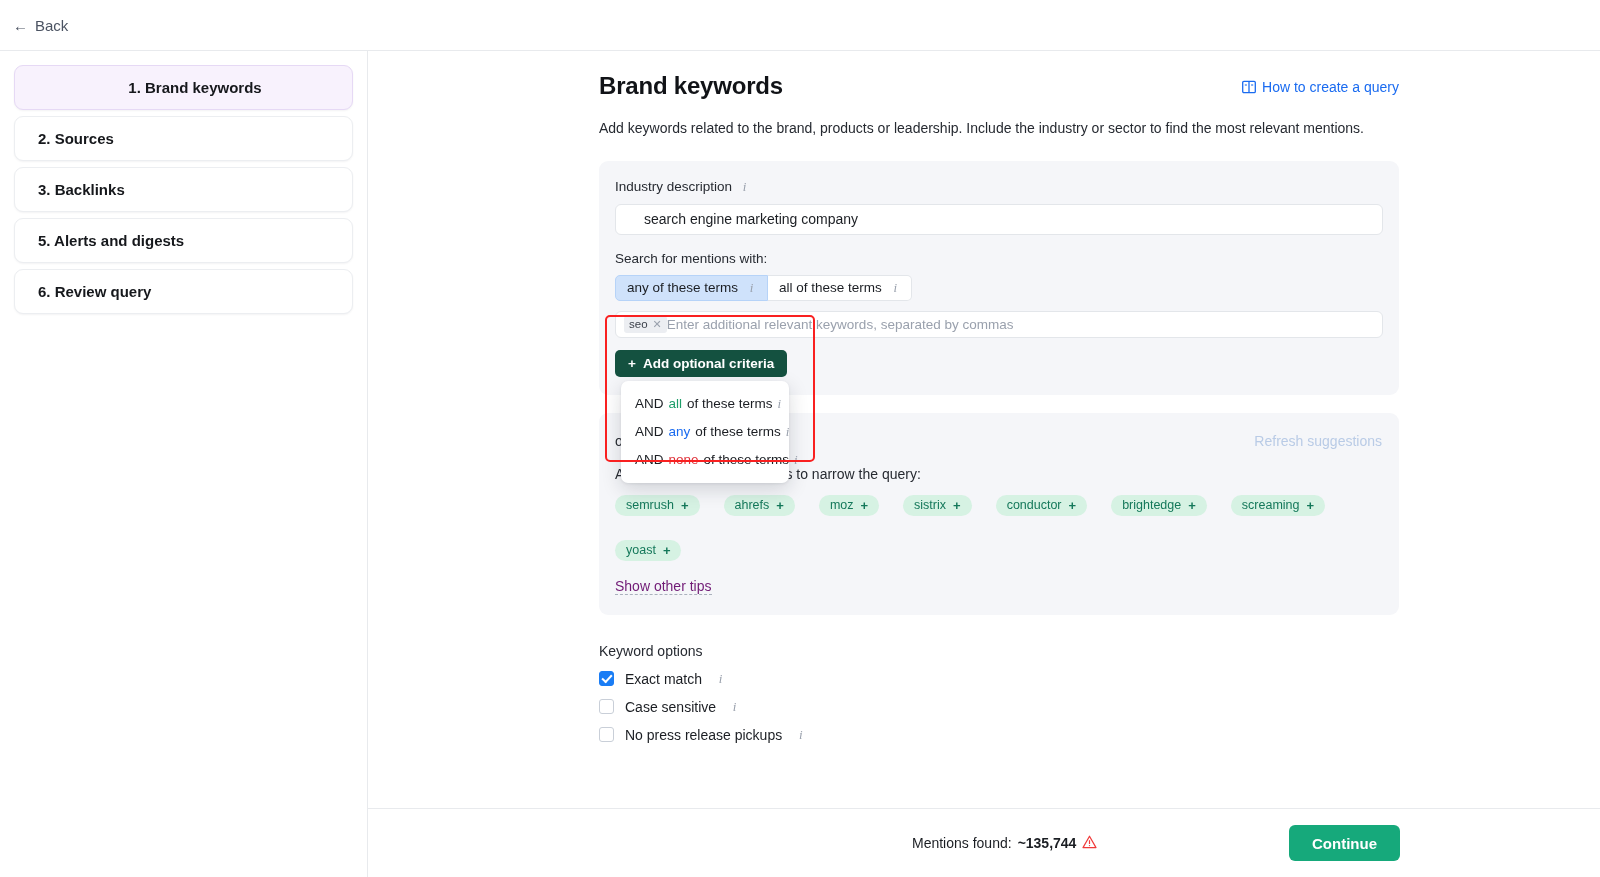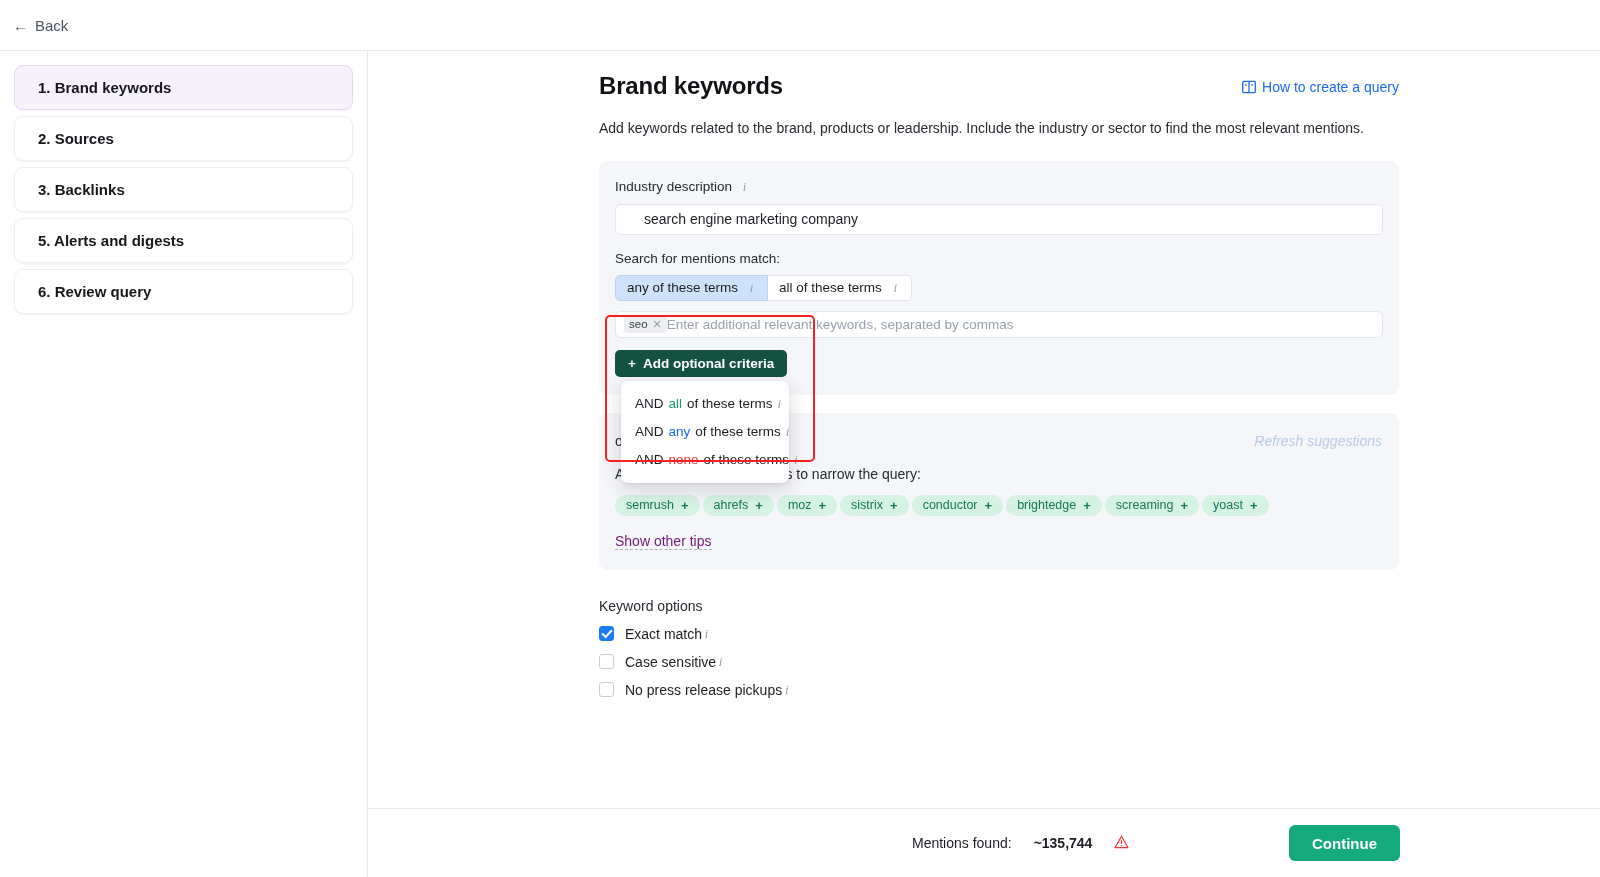--- a/index.html
+++ b/index.html
@@ -47,20 +47,21 @@
     padding-left: 23px;
     margin-bottom: 6px;
     font-size: 15px; font-weight: bold;
     color: #16181c;
     cursor: pointer;
     box-shadow: 0 1px 2px rgba(16,24,40,0.05);
   }
   .nav-item.active {
     background: #f8f2fd;
     border: 1px solid #e6d9f5;
+    justify-content: center;
   }
 
   
   .main {
     position: absolute; top: 51px; left: 368px;
     width: 1232px; height: 757px;
     background: #ffffff;
     padding: 21px 0 0 0;
     overflow: hidden;
   }
@@ -188,25 +189,25 @@
   .sugg-panel {
     margin-top: 18px;
     background: #f5f6f9;
     border-radius: 9px;
     padding: 18px 16px 20px 16px;
     position: relative;
     min-height: 156px;
   }
   .refresh-link {
     position: absolute; top: 20px; right: 17px;
-    font-size: 14px; color: #b9cbe6; cursor: pointer; font-style: italic;
+    font-size: 14px; color: #b9cbe6; cursor: pointer;
   }
   .sugg-head { font-size: 14px; color: #262a31; line-height: 1.5; }
   .sugg-sub  { margin-top: 14px; font-size: 14px; color: #262a31; }
-  .pill-row { margin-top: 13px; display: flex; flex-wrap: wrap; gap: 3px; }
+  .pill-row { margin-top: 13px; display: flex; flex-wrap: wrap; gap: 24px; }
   .pill {
     display: inline-flex; align-items: center; gap: 7px;
     height: 21px; padding: 0 11px;
     background: #d6f2e3; border-radius: 11px;
     font-size: 12.5px; color: #14785a;
     cursor: pointer;
   }
   .pill .plus { font-weight: bold; font-size: 13px; }
   .tips-link {
     margin-top: 17px;
@@ -225,34 +226,34 @@
     border: 1px solid #c9cfd8; background: #ffffff;
     cursor: pointer; flex: none;
     display: flex; align-items: center; justify-content: center;
   }
   .cbox.checked { background: #1a7df5; border-color: #1a7df5; }
   .cbox.checked::after {
     content: ""; width: 4px; height: 8px;
     border: solid #ffffff; border-width: 0 2px 2px 0;
     transform: rotate(43deg) translate(-1px,-1px);
   }
-  .copt-label { font-size: 14px; color: #1b1e23; display: flex; align-items: center; gap: 0; }
+  .copt-label { font-size: 14px; color: #1b1e23; display: flex; align-items: center; gap: 14px; }
 
   
   .footer {
     position: absolute; left: 368px; bottom: 0;
     width: 1232px; height: 69px;
     background: #ffffff;
     border-top: 1px solid #e8eaed;
     display: flex; align-items: center;
   }
   .mentions {
     position: absolute; left: 544px;
     font-size: 14px; color: #1b1e23;
-    display: flex; align-items: center; gap: 22px;
+    display: flex; align-items: center; gap: 6px;
   }
   .mentions b { font-weight: bold; }
   .continue-btn {
     position: absolute; right: 200px;
     height: 36px; padding: 0 23px;
     background: #16a97b; color: #ffffff;
     border: none; border-radius: 6px;
     font-size: 15px; font-weight: bold;
     font-family: "Liberation Sans", sans-serif;
     cursor: pointer;
@@ -307,21 +308,21 @@
 
       <p class="subtitle">Add keywords related to the brand, products or leadership. Include the industry or sector to find the most relevant mentions.</p>
 
       <section class="panel">
         <div class="panel-label">
           <span>Industry description</span>
           <span class="info-i">i</span>
         </div>
         <input class="text-input" type="text" value="search engine marketing company" style="">
 
-        <div class="field-caption">Search for mentions match:</div>
+        <div class="field-caption">Search for mentions with:</div>
 
         <div class="seg-group">
           <div class="seg selected">
             <span>any of these terms</span>
             <span class="info-i">i</span>
           </div>
           <div class="seg">
             <span>all of these terms</span>
             <span class="info-i">i</span>
           </div>

